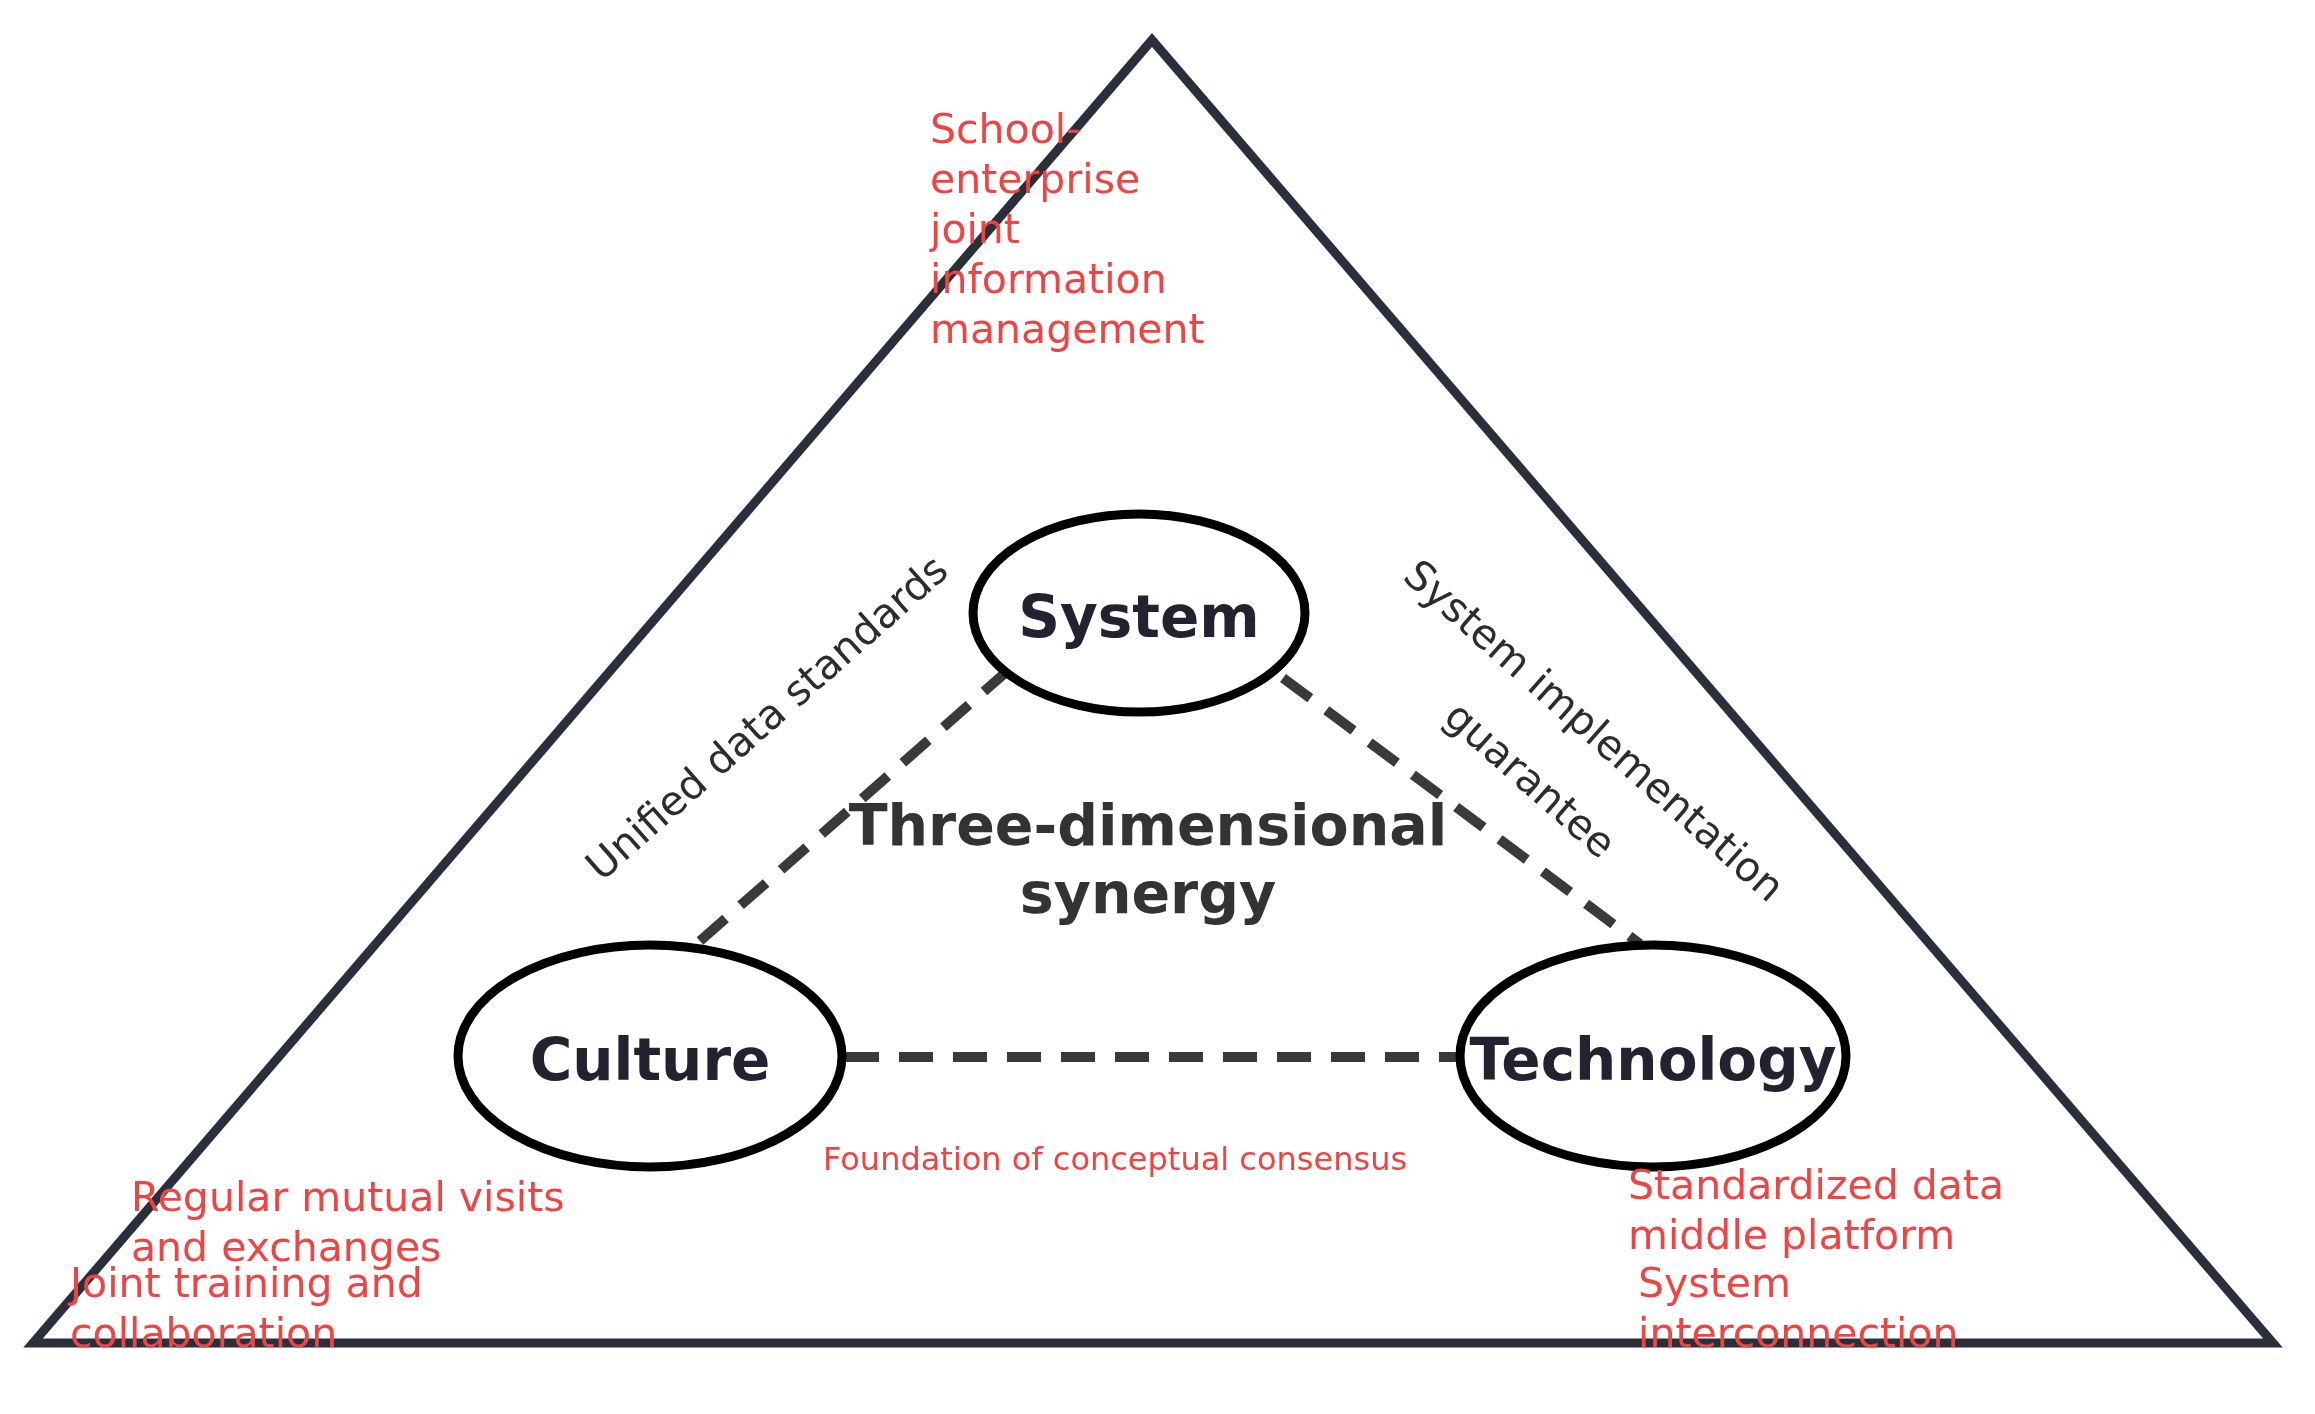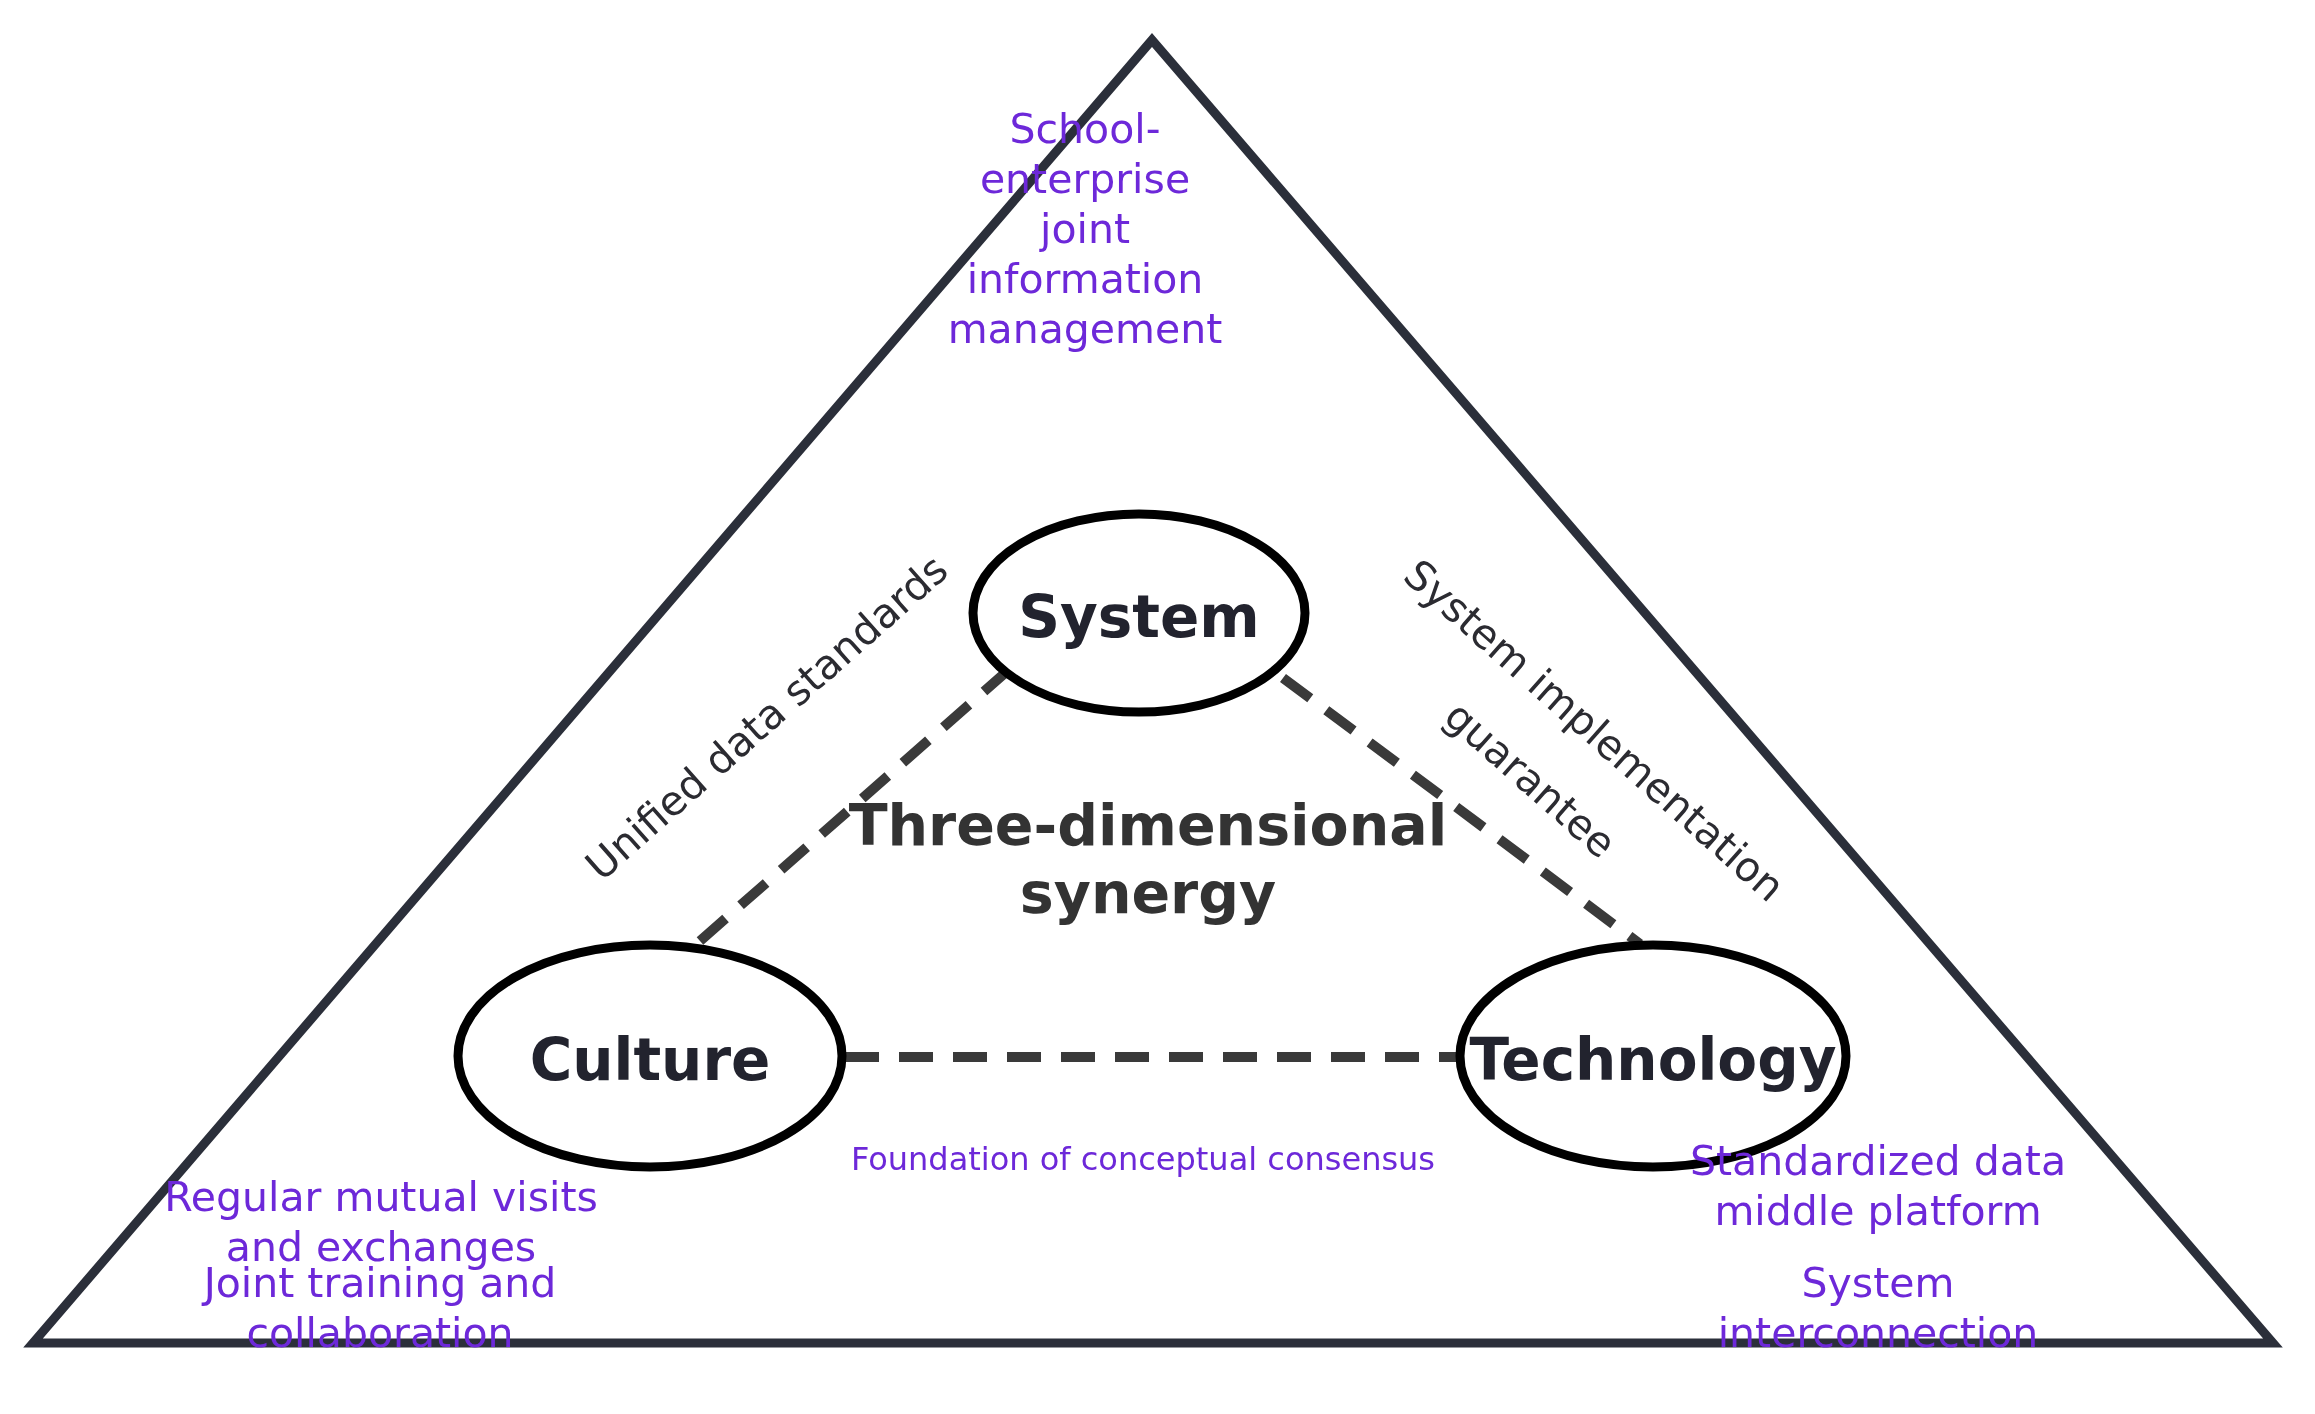--- a/index.html
+++ b/index.html
@@ -42,22 +42,22 @@
     font-weight: bold;
     font-size: 57px;
     fill: #333333;
     text-anchor: middle;
   }
   .desc-text {
     position: absolute;
     font-family: "DejaVu Sans", sans-serif;
     font-size: 41px;
     line-height: 1.22;
-    color: #6d28d9;
-    text-align: center;
+    color: #ef4444;
+    text-align: left;
     white-space: pre-line;
   }
   #top-desc-a {
     left: 930px;
     top: 104px;
     width: 310px;
   }
   #top-desc-b {
     left: 876px;
     top: 242px;
@@ -68,21 +68,21 @@
     top: 1172px;
     width: 500px;
   }
   #bottom-left-desc-b {
     left: 70px;
     top: 1258px;
     width: 620px;
   }
   #bottom-right-desc-a {
     left: 1628px;
-    top: 1136px;
+    top: 1160px;
     width: 500px;
   }
   #bottom-right-desc-b {
     left: 1638px;
     top: 1258px;
     width: 480px;
   }
   #center-bottom-desc {
     left: 823px;
     top: 1140px;

